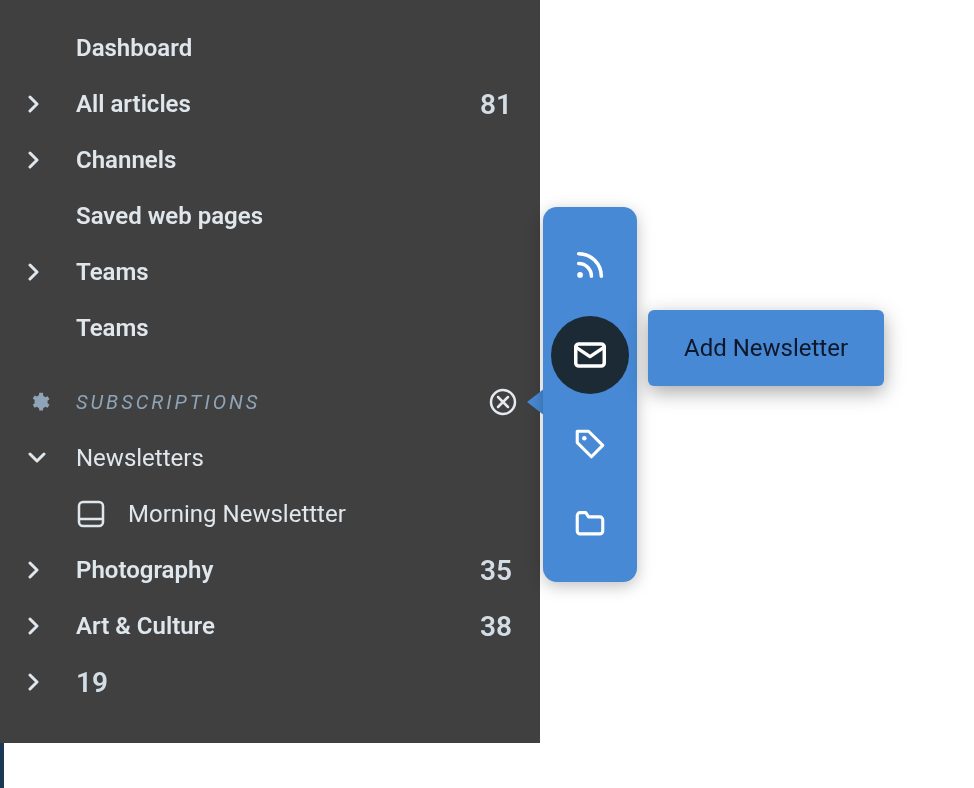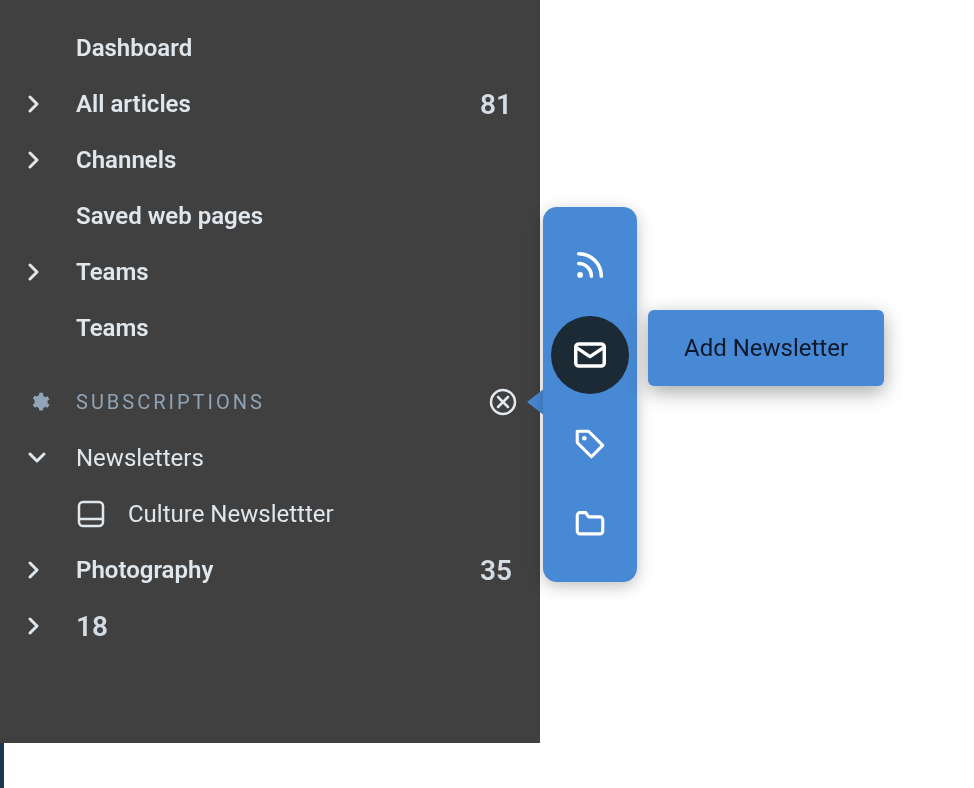--- a/index.html
+++ b/index.html
@@ -77,20 +77,21 @@
       width: 48px;
       display: flex;
       align-items: center;
       flex-shrink: 0;
     }
     .section-header .section-title {
       font-size: 20px;
       letter-spacing: 3px;
       font-weight: 400;
       flex: 1;
+      font-style: italic;
     }
     .section-header .close-circle {
       display: flex;
       align-items: center;
     }
     .sub-item {
       display: flex;
       align-items: center;
       height: 56px;
       padding-left: 76px;
@@ -245,42 +246,51 @@
     <span class="label normal">Newsletters</span>
   </div>
 
   <div class="sub-item">
     <span class="sub-icon">
       <svg width="30" height="30" viewBox="0 0 30 30">
         <rect x="3" y="3" width="24" height="24" rx="4" stroke="#dfe6ec" stroke-width="2.5" fill="none"></rect>
         <path d="M3 20 H27" stroke="#dfe6ec" stroke-width="2.5"></path>
       </svg>
     </span>
-    <span class="sub-label">Culture Newslettter</span>
+    <span class="sub-label">Morning Newslettter</span>
   </div>
 
 
   <div class="nav-item">
     <span class="chevron">
       <svg width="12" height="18" viewBox="0 0 12 18">
           <path d="M2 2 L9 9 L2 16" stroke="#dfe6ec" stroke-width="3" fill="none" stroke-linecap="round" stroke-linejoin="round"></path>
         </svg>
     </span>
     <span class="label">Photography</span>
     <span class="count">35</span>
   </div>
 
-
-  <div class="nav-item">
-    <span class="chevron">
-      <svg width="12" height="18" viewBox="0 0 12 18">
-          <path d="M2 2 L9 9 L2 16" stroke="#dfe6ec" stroke-width="3" fill="none" stroke-linecap="round" stroke-linejoin="round"></path>
-        </svg>
-    </span>
-    <span class="count">18</span>
+  <div class="nav-item">
+    <span class="chevron">
+      <svg width="12" height="18" viewBox="0 0 12 18">
+          <path d="M2 2 L9 9 L2 16" stroke="#dfe6ec" stroke-width="3" fill="none" stroke-linecap="round" stroke-linejoin="round"></path>
+        </svg>
+    </span>
+    <span class="label">Art &amp; Culture</span>
+    <span class="count">38</span>
+  </div>
+
+  <div class="nav-item">
+    <span class="chevron">
+      <svg width="12" height="18" viewBox="0 0 12 18">
+          <path d="M2 2 L9 9 L2 16" stroke="#dfe6ec" stroke-width="3" fill="none" stroke-linecap="round" stroke-linejoin="round"></path>
+        </svg>
+    </span>
+    <span class="count">19</span>
   </div>
 
 </div>
 
 <div class="panel-pointer"></div>
 
 <div class="action-panel">
   <div class="panel-icon">
     <svg width="34" height="34" viewBox="0 0 24 24">
       <path d="M4 11a9 9 0 019 9" stroke="#ffffff" stroke-width="2.5" fill="none" stroke-linecap="round"></path>

